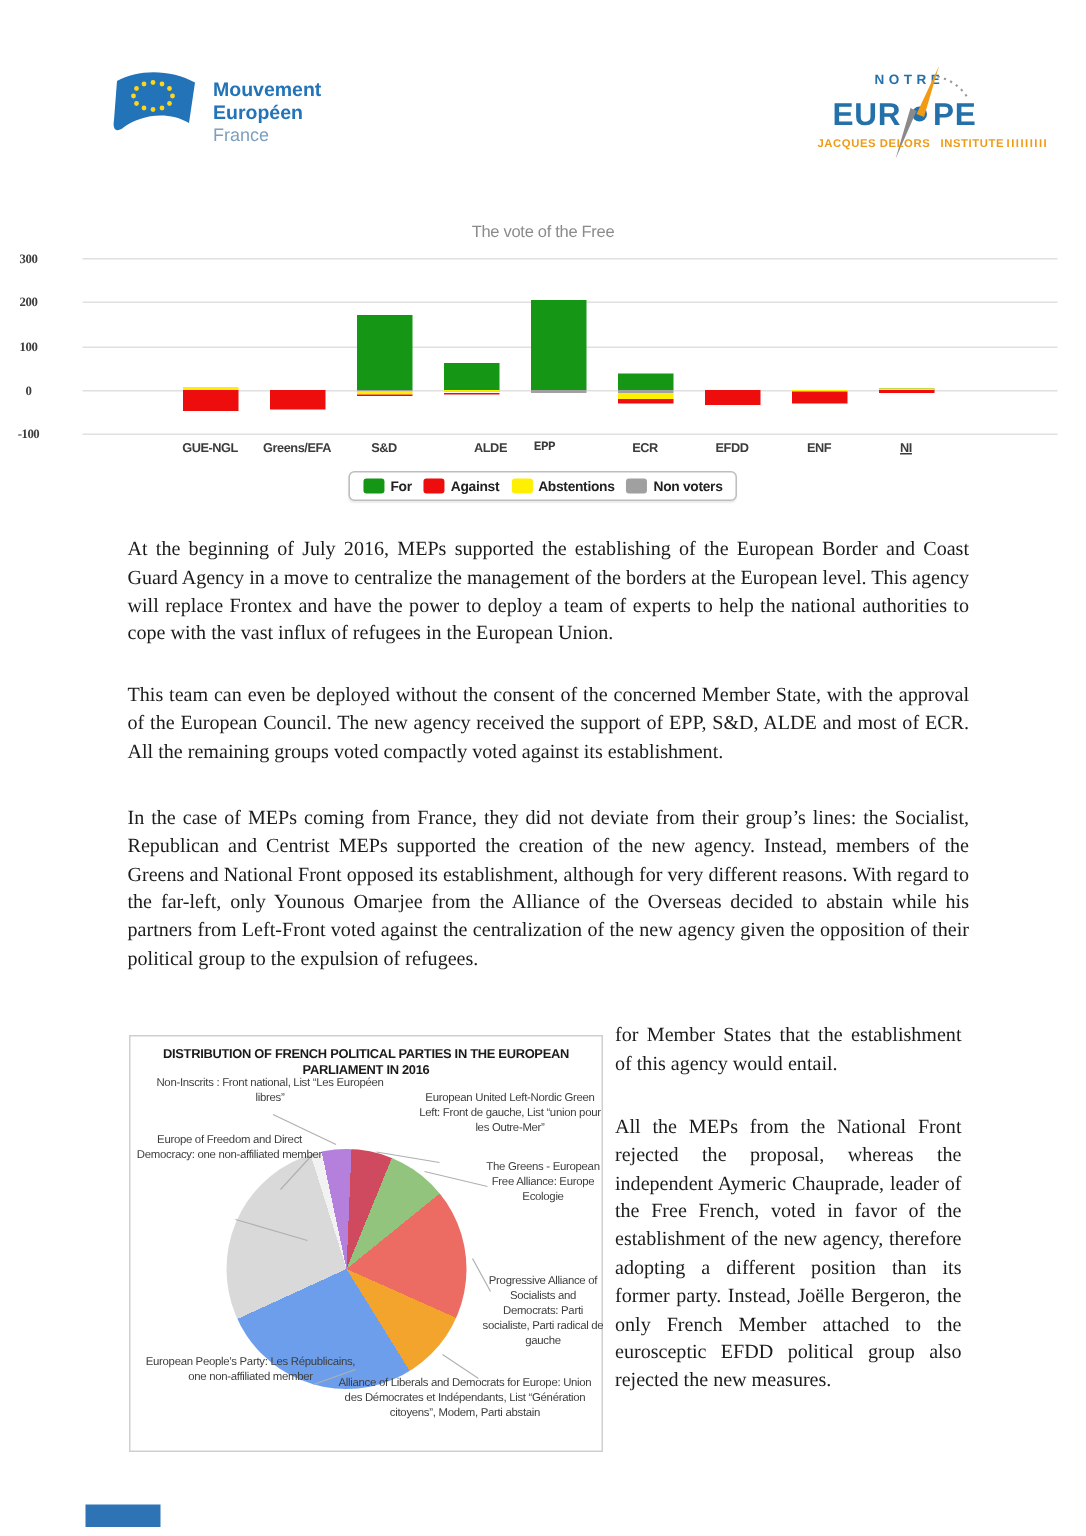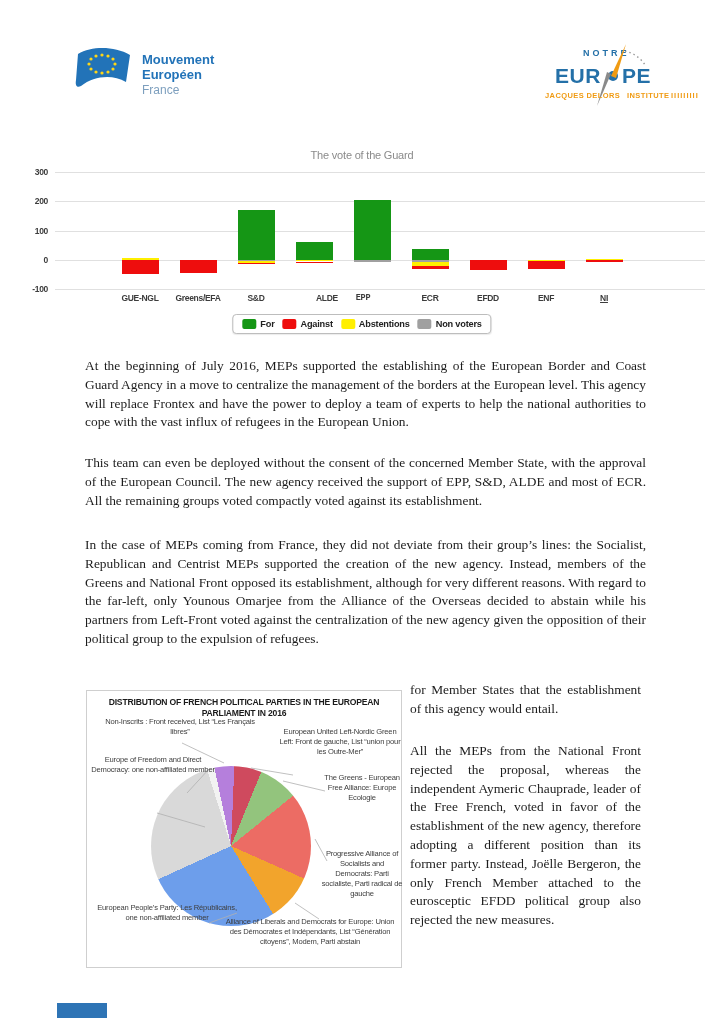--- a/index.html
+++ b/index.html
@@ -15,22 +15,22 @@
   .page-title{position:absolute;left:0;top:118px;width:724px;text-align:center;
     font-size:15px;font-weight:bold;color:#111;letter-spacing:-0.4px;}
 
   
   .chart-title{position:absolute;left:0;top:149px;width:724px;text-align:center;
     font-size:11px;color:#8b8b8b;letter-spacing:-0.2px;}
   .bar-plot{position:absolute;left:55px;top:172px;width:650px;height:117px;}
   .gridline{position:absolute;left:0;width:100%;height:1px;background:#e0e0e0;}
   .bar-seg{position:absolute;}
   .bar-ylabels{position:absolute;left:14px;top:172px;width:34px;height:117px;}
-  .ytick{position:absolute;right:0;width:34px;text-align:right;font-size:8.5px;
-    color:#3c3c3c;font-weight:bold;letter-spacing:-0.3px;}
+  .ytick{position:absolute;right:12px;width:34px;text-align:center;font-size:8.5px;
+    color:#3c3c3c;font-weight:bold;letter-spacing:-0.3px;font-family:Liberation Serif, serif;}
   .bar-xlabels{position:absolute;left:55px;top:293px;width:650px;height:14px;}
   .xtick{position:absolute;width:64px;text-align:center;font-size:8.5px;color:#3c3c3c;
     font-weight:bold;letter-spacing:-0.3px;}
 
   
   .legend{position:absolute;top:314px;left:50%;transform:translateX(-50%);
     display:flex;align-items:center;gap:8px;padding:4px 9px;border:1px solid #bdbdbd;
     border-radius:4px;background:#fff;box-shadow:0 1px 1px rgba(0,0,0,0.08);}
   .legend-item{display:flex;align-items:center;gap:4px;}
   .legend-swatch{width:14px;height:10px;border-radius:2px;display:inline-block;}
@@ -98,21 +98,21 @@
     <circle cx="68" cy="38" r="5" fill="#2470a8"></circle>
     <text x="77" y="45" font-size="21" font-weight="bold" letter-spacing="0.5" fill="#2470a8">PE</text>
     <polygon points="66,38 81,6 71,40" fill="#f09b13"></polygon>
     <polygon points="66,36 52,68 62,34" fill="#8a8a8a"></polygon>
     <text x="0" y="60" font-size="7.5" font-weight="bold" letter-spacing="0.4" fill="#f09b13">JACQUES DELORS</text>
     <text x="82" y="60" font-size="7.5" font-weight="bold" letter-spacing="0.4" fill="#f09b13">INSTITUTE</text>
     <text x="126" y="60" font-size="7.5" font-weight="bold" letter-spacing="1" fill="#f09b13">IIIIIIIII</text>
   </svg>
 
 
-  <div class="chart-title cond">The vote of the Guard</div>
+  <div class="chart-title cond">The vote of the Free</div>
   <div class="bar-ylabels" id="bar-ylabels">
       <div class="ytick cond" style="top: -5px;">300</div>
       <div class="ytick cond" style="top: 24.25px;">200</div>
       <div class="ytick cond" style="top: 53.5px;">100</div>
       <div class="ytick cond" style="top: 82.75px;">0</div>
       <div class="ytick cond" style="top: 112px;">-100</div>
     </div>
   <div class="bar-plot" id="bar-plot">
       <div class="gridline" style="top: 0px;"></div>
       <div class="gridline" style="top: 29.25px;"></div>
@@ -187,21 +187,21 @@
         <line x1="95" y1="52" x2="137" y2="72"></line>
         <line x1="206" y1="84" x2="164" y2="77"></line>
         <line x1="238" y1="100" x2="196" y2="90"></line>
         <line x1="240" y1="170" x2="228" y2="148"></line>
         <line x1="232" y1="228" x2="208" y2="212"></line>
         <line x1="150" y1="222" x2="122" y2="232"></line>
         <line x1="118" y1="136" x2="70" y2="122"></line>
         <line x1="100" y1="102" x2="122" y2="78"></line>
       </g>
     </svg>
-    <div class="pie-label pl-ni">Non-Inscrits : Front received, List “Les Français libres”</div>
+    <div class="pie-label pl-ni">Non-Inscrits : Front national, List “Les Européen libres”</div>
     <div class="pie-label pl-eul">European United Left-Nordic Green Left: Front de gauche, List “union pour les Outre-Mer”</div>
     <div class="pie-label pl-greens">The Greens - European Free Alliance: Europe Ecologie</div>
     <div class="pie-label pl-sd">Progressive Alliance of Socialists and Democrats: Parti socialiste, Parti radical de gauche</div>
     <div class="pie-label pl-alde">Alliance of Liberals and Democrats for Europe: Union des Démocrates et Indépendants, List “Génération citoyens”, Modem, Parti abstain</div>
     <div class="pie-label pl-epp">European People’s Party: Les Républicains, one non-affiliated member</div>
     <div class="pie-label pl-efdd">Europe of Freedom and Direct Democracy: one non-affiliated member</div>
   </div>
 
   <div class="footer-bar"></div>
 </div>

